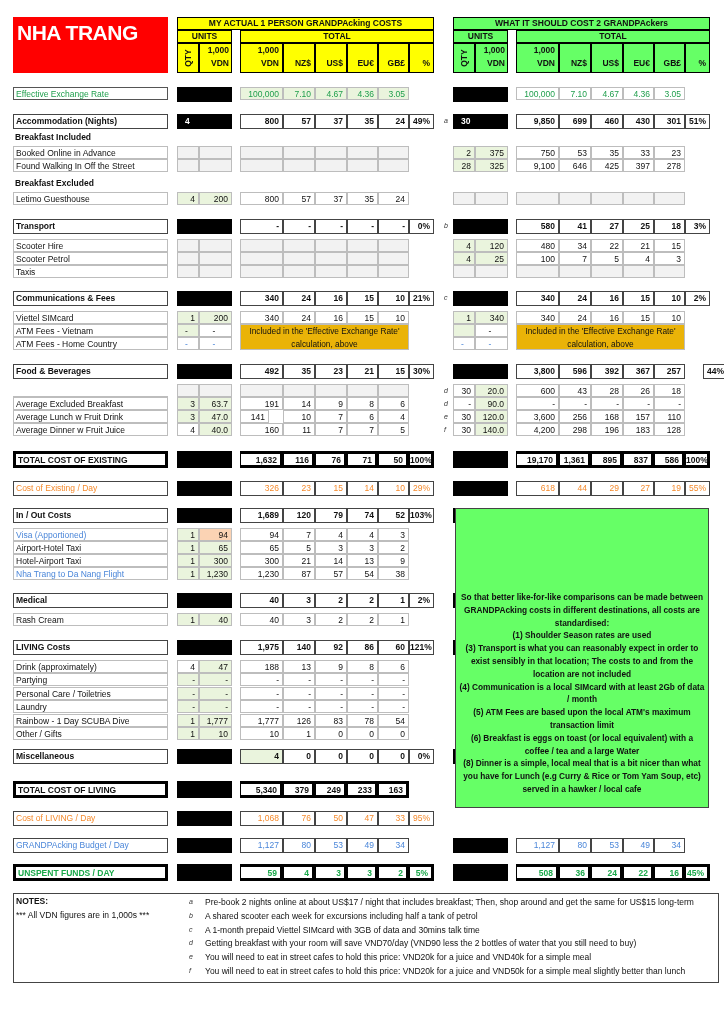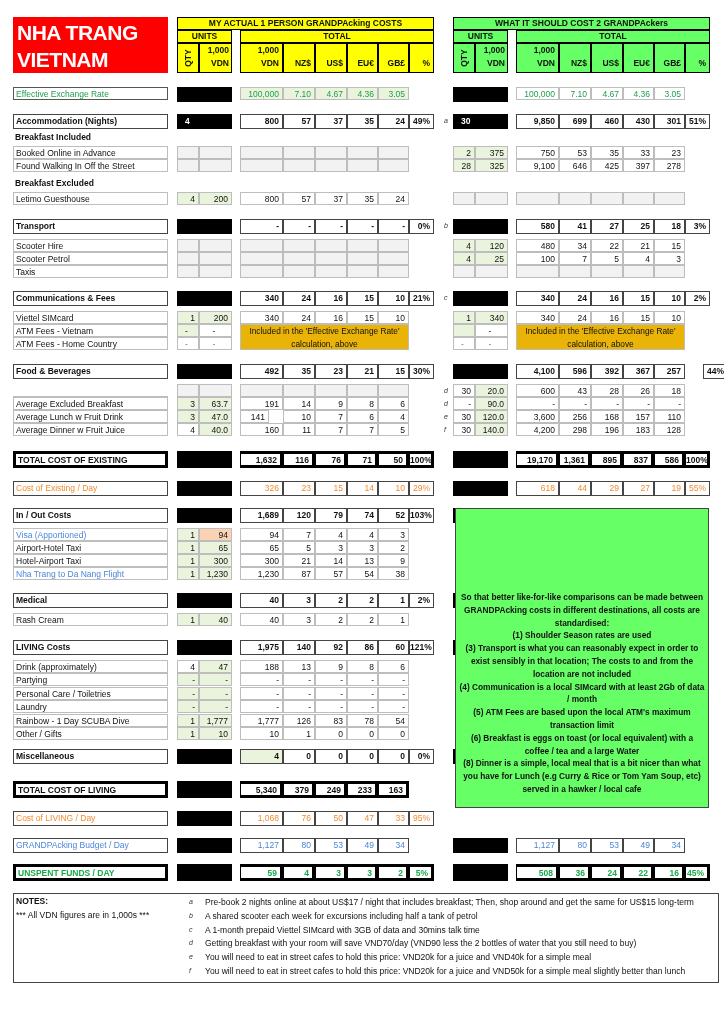--- a/index.html
+++ b/index.html
@@ -26,21 +26,20 @@
   .green-ex { color: #1f9e4c; }
   .info-box { left: 455px; top: 508px; width: 254px; height: 300px; background: #66ff66; border: 1px solid #444; font-weight: bold; text-align: center; font-size: 8.3px; line-height: 12.8px; padding: 82px 2px 0 2px; }
   .notes-box { left: 13px; top: 893px; width: 706px; height: 90px; border: 1.5px solid #444; background: #fff; }
   .gray-merge { position: absolute; background: #eab308; border: 1px solid #bdbdbd; text-align: center; line-height: 13px; font-size: 8.3px; }
 </style>
 </head>
 <body>
 
 <div class="abs title-box">
   <div>NHA TRANG</div>
-  <div>VIETNAM</div>
 </div>
 
 <div class="abs hdr" style="left:177px;top:17px;width:257px;height:13px;line-height:11px;">MY ACTUAL 1 PERSON GRANDPAcking COSTS</div>
 <div class="abs hdr" style="left:177px;top:30px;width:55px;height:13px;line-height:11px;">UNITS</div>
 <div class="abs hdr" style="left:240px;top:30px;width:194px;height:13px;line-height:11px;">TOTAL</div>
 <div class="abs hdr" style="left:177px;top:43px;width:22px;height:30px;">
     <div style="transform:rotate(-90deg);margin-top:9px;">QTY</div>
   </div>
 <div class="abs hdr" style="left:199px;top:43px;width:33px;height:30px;text-align:right;padding-right:2px;line-height:13px;">
     <div>1,000</div>
@@ -259,21 +258,21 @@
     <div class="gray-merge" style="left:516px;top:324px;width:169px;height:26px;">Included in the 'Effective Exchange Rate' calculation, above</div>
     <div class="lbl sec-lbl" style="left:13px;top:364px;width:155px;">Food &amp; Beverages</div>
     <div class="blk" style="left:177px;top:364px;width:55px;"></div>
     <div class="sec-cell" style="left:240px;top:364px;width:43px;">492</div>
     <div class="sec-cell" style="left:283px;top:364px;width:32px;">35</div>
     <div class="sec-cell" style="left:315px;top:364px;width:32px;">23</div>
     <div class="sec-cell" style="left:347px;top:364px;width:31px;">21</div>
     <div class="sec-cell" style="left:378px;top:364px;width:31px;">15</div>
     <div class="sec-cell" style="left:409px;top:364px;width:25px;">30%</div>
     <div class="blk" style="left:453px;top:364px;width:55px;"></div>
-    <div class="sec-cell" style="left:516px;top:364px;width:43px;">4,100</div>
+    <div class="sec-cell" style="left:516px;top:364px;width:43px;">3,800</div>
     <div class="sec-cell" style="left:559px;top:364px;width:32px;">596</div>
     <div class="sec-cell" style="left:591px;top:364px;width:32px;">392</div>
     <div class="sec-cell" style="left:623px;top:364px;width:31px;">367</div>
     <div class="sec-cell" style="left:654px;top:364px;width:31px;">257</div>
     <div class="sec-cell" style="left:703px;top:364px;width:25px;">44%</div>
     <div class="lbl " style="left:13px;top:396px;width:155px;text-decoration:underline;">Average Included Breakfast (Big Water)</div>
     <div class="cell empty" style="left:177px;top:384px;width:22px;"></div>
     <div class="cell empty" style="left:199px;top:384px;width:33px;"></div>
     <div class="cell empty" style="left:240px;top:384px;width:43px;"></div>
     <div class="cell empty" style="left:283px;top:384px;width:32px;"></div>

